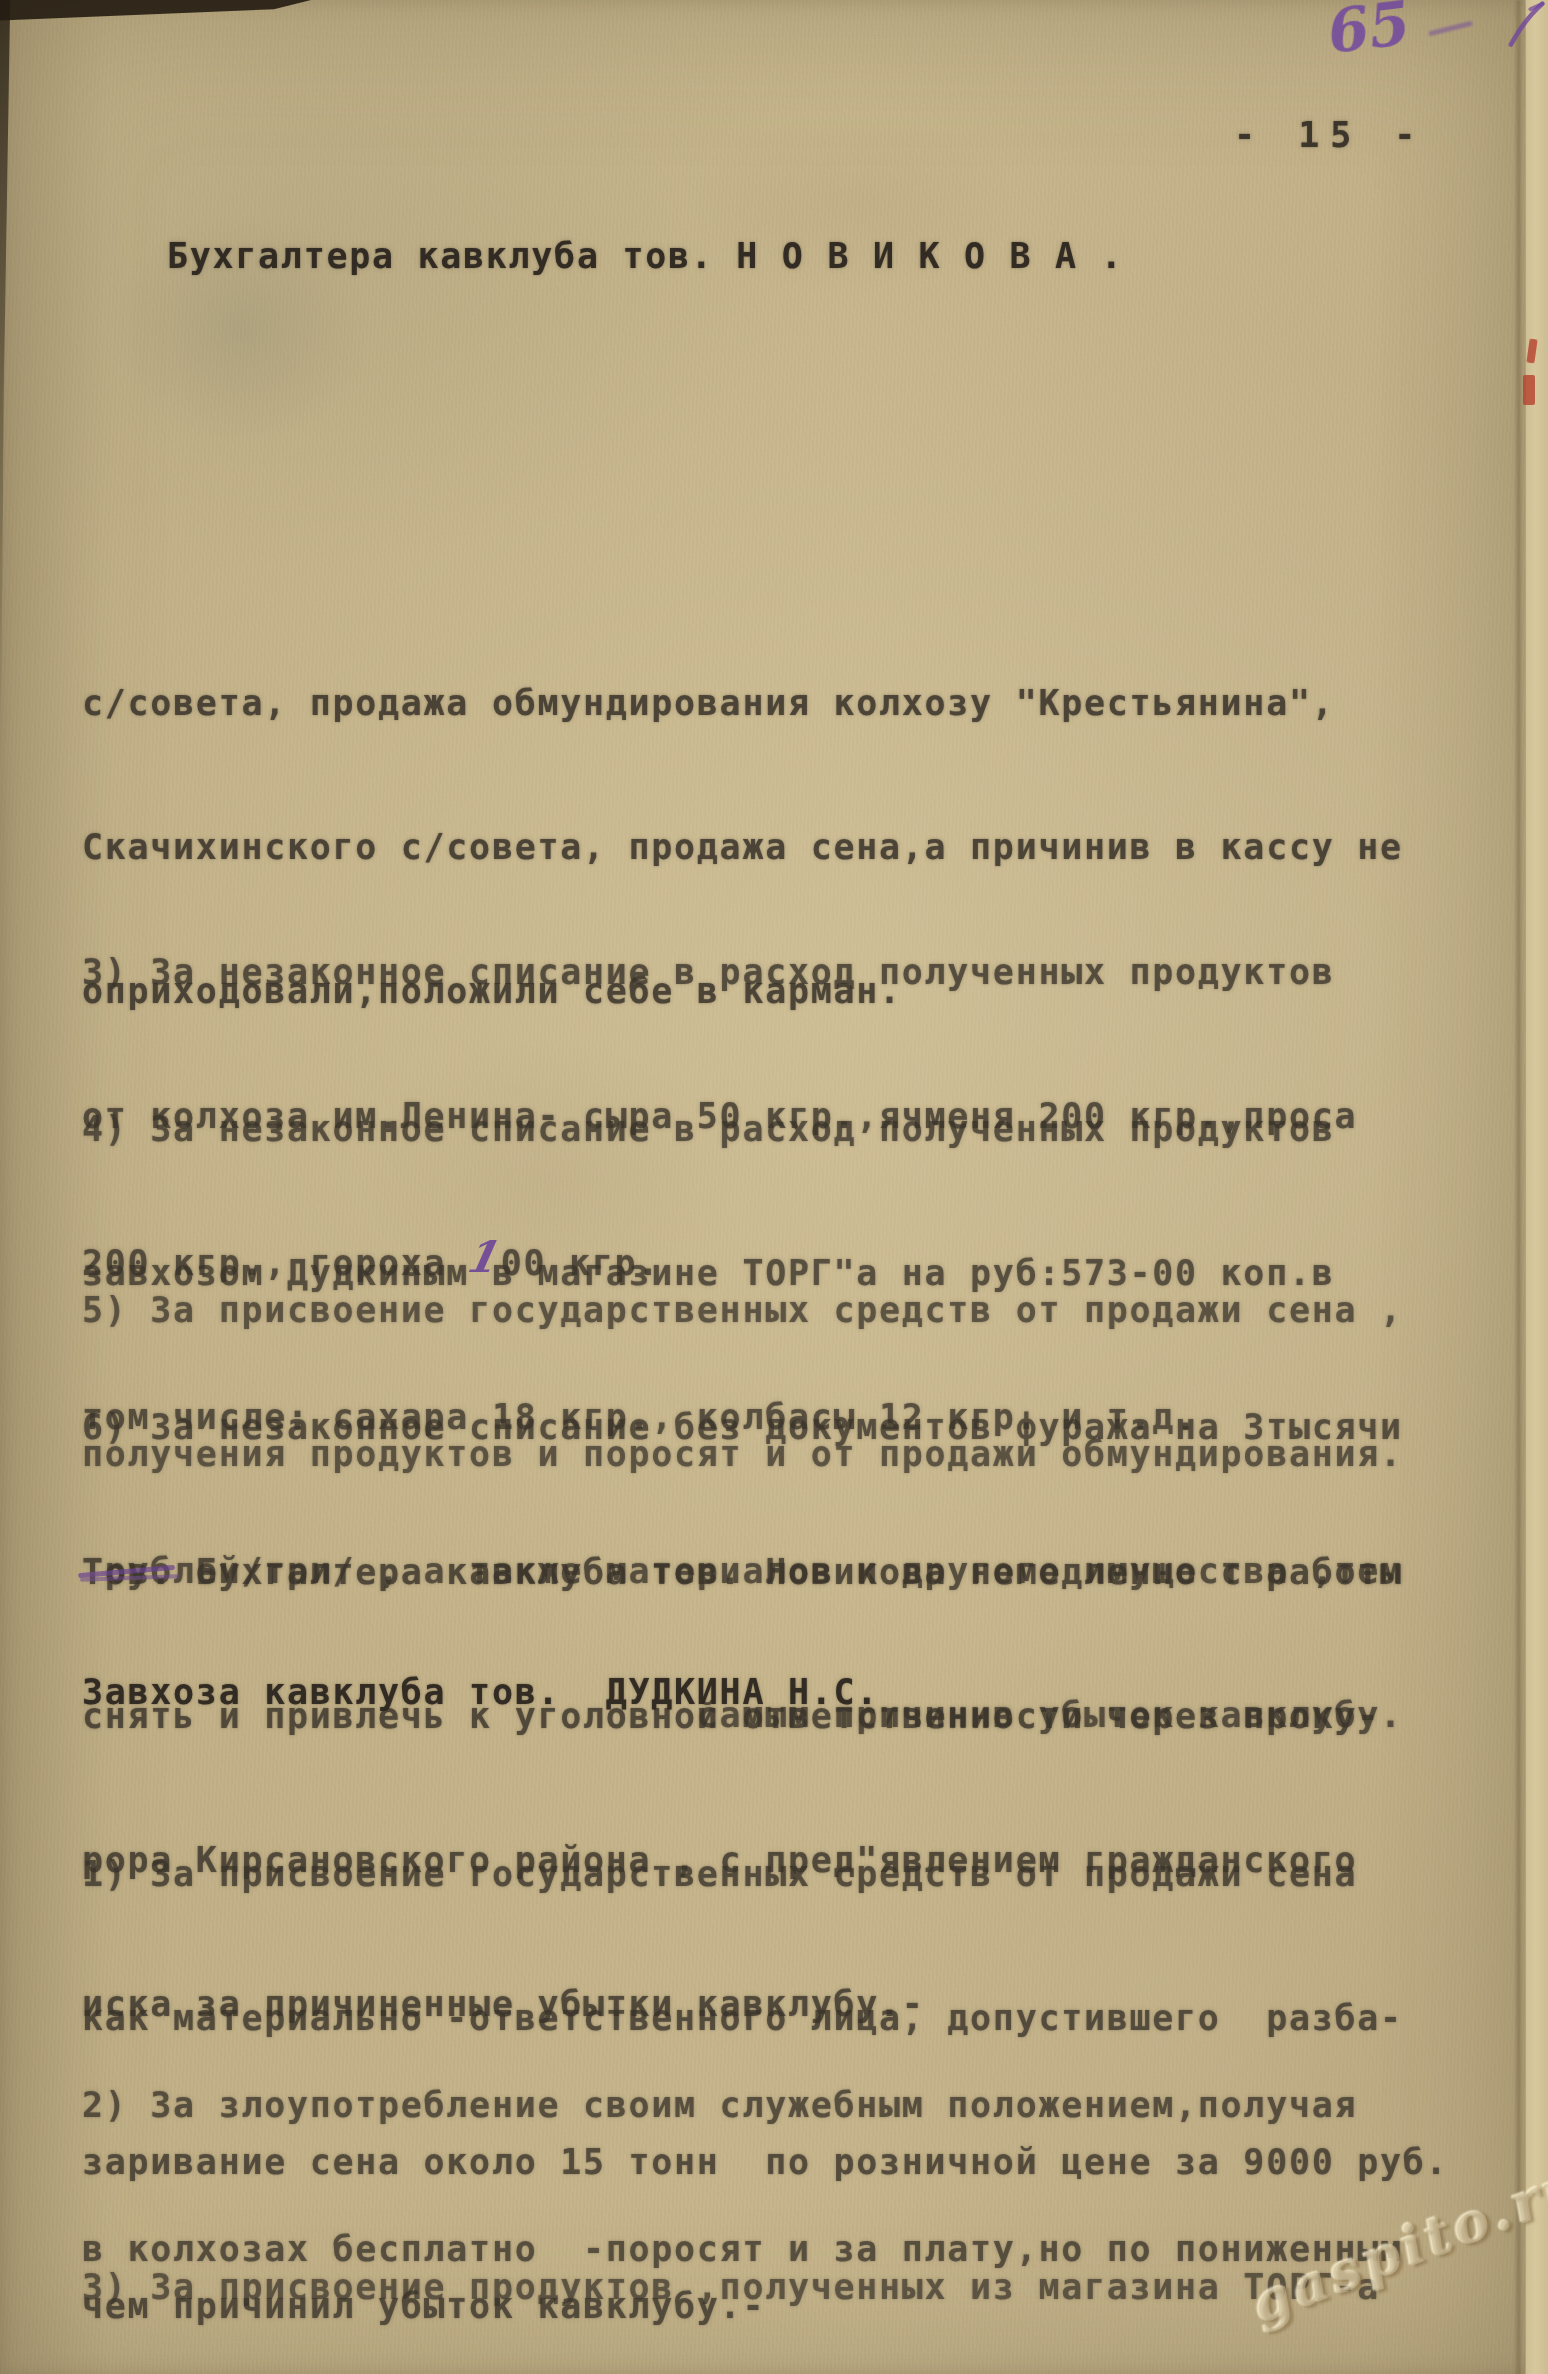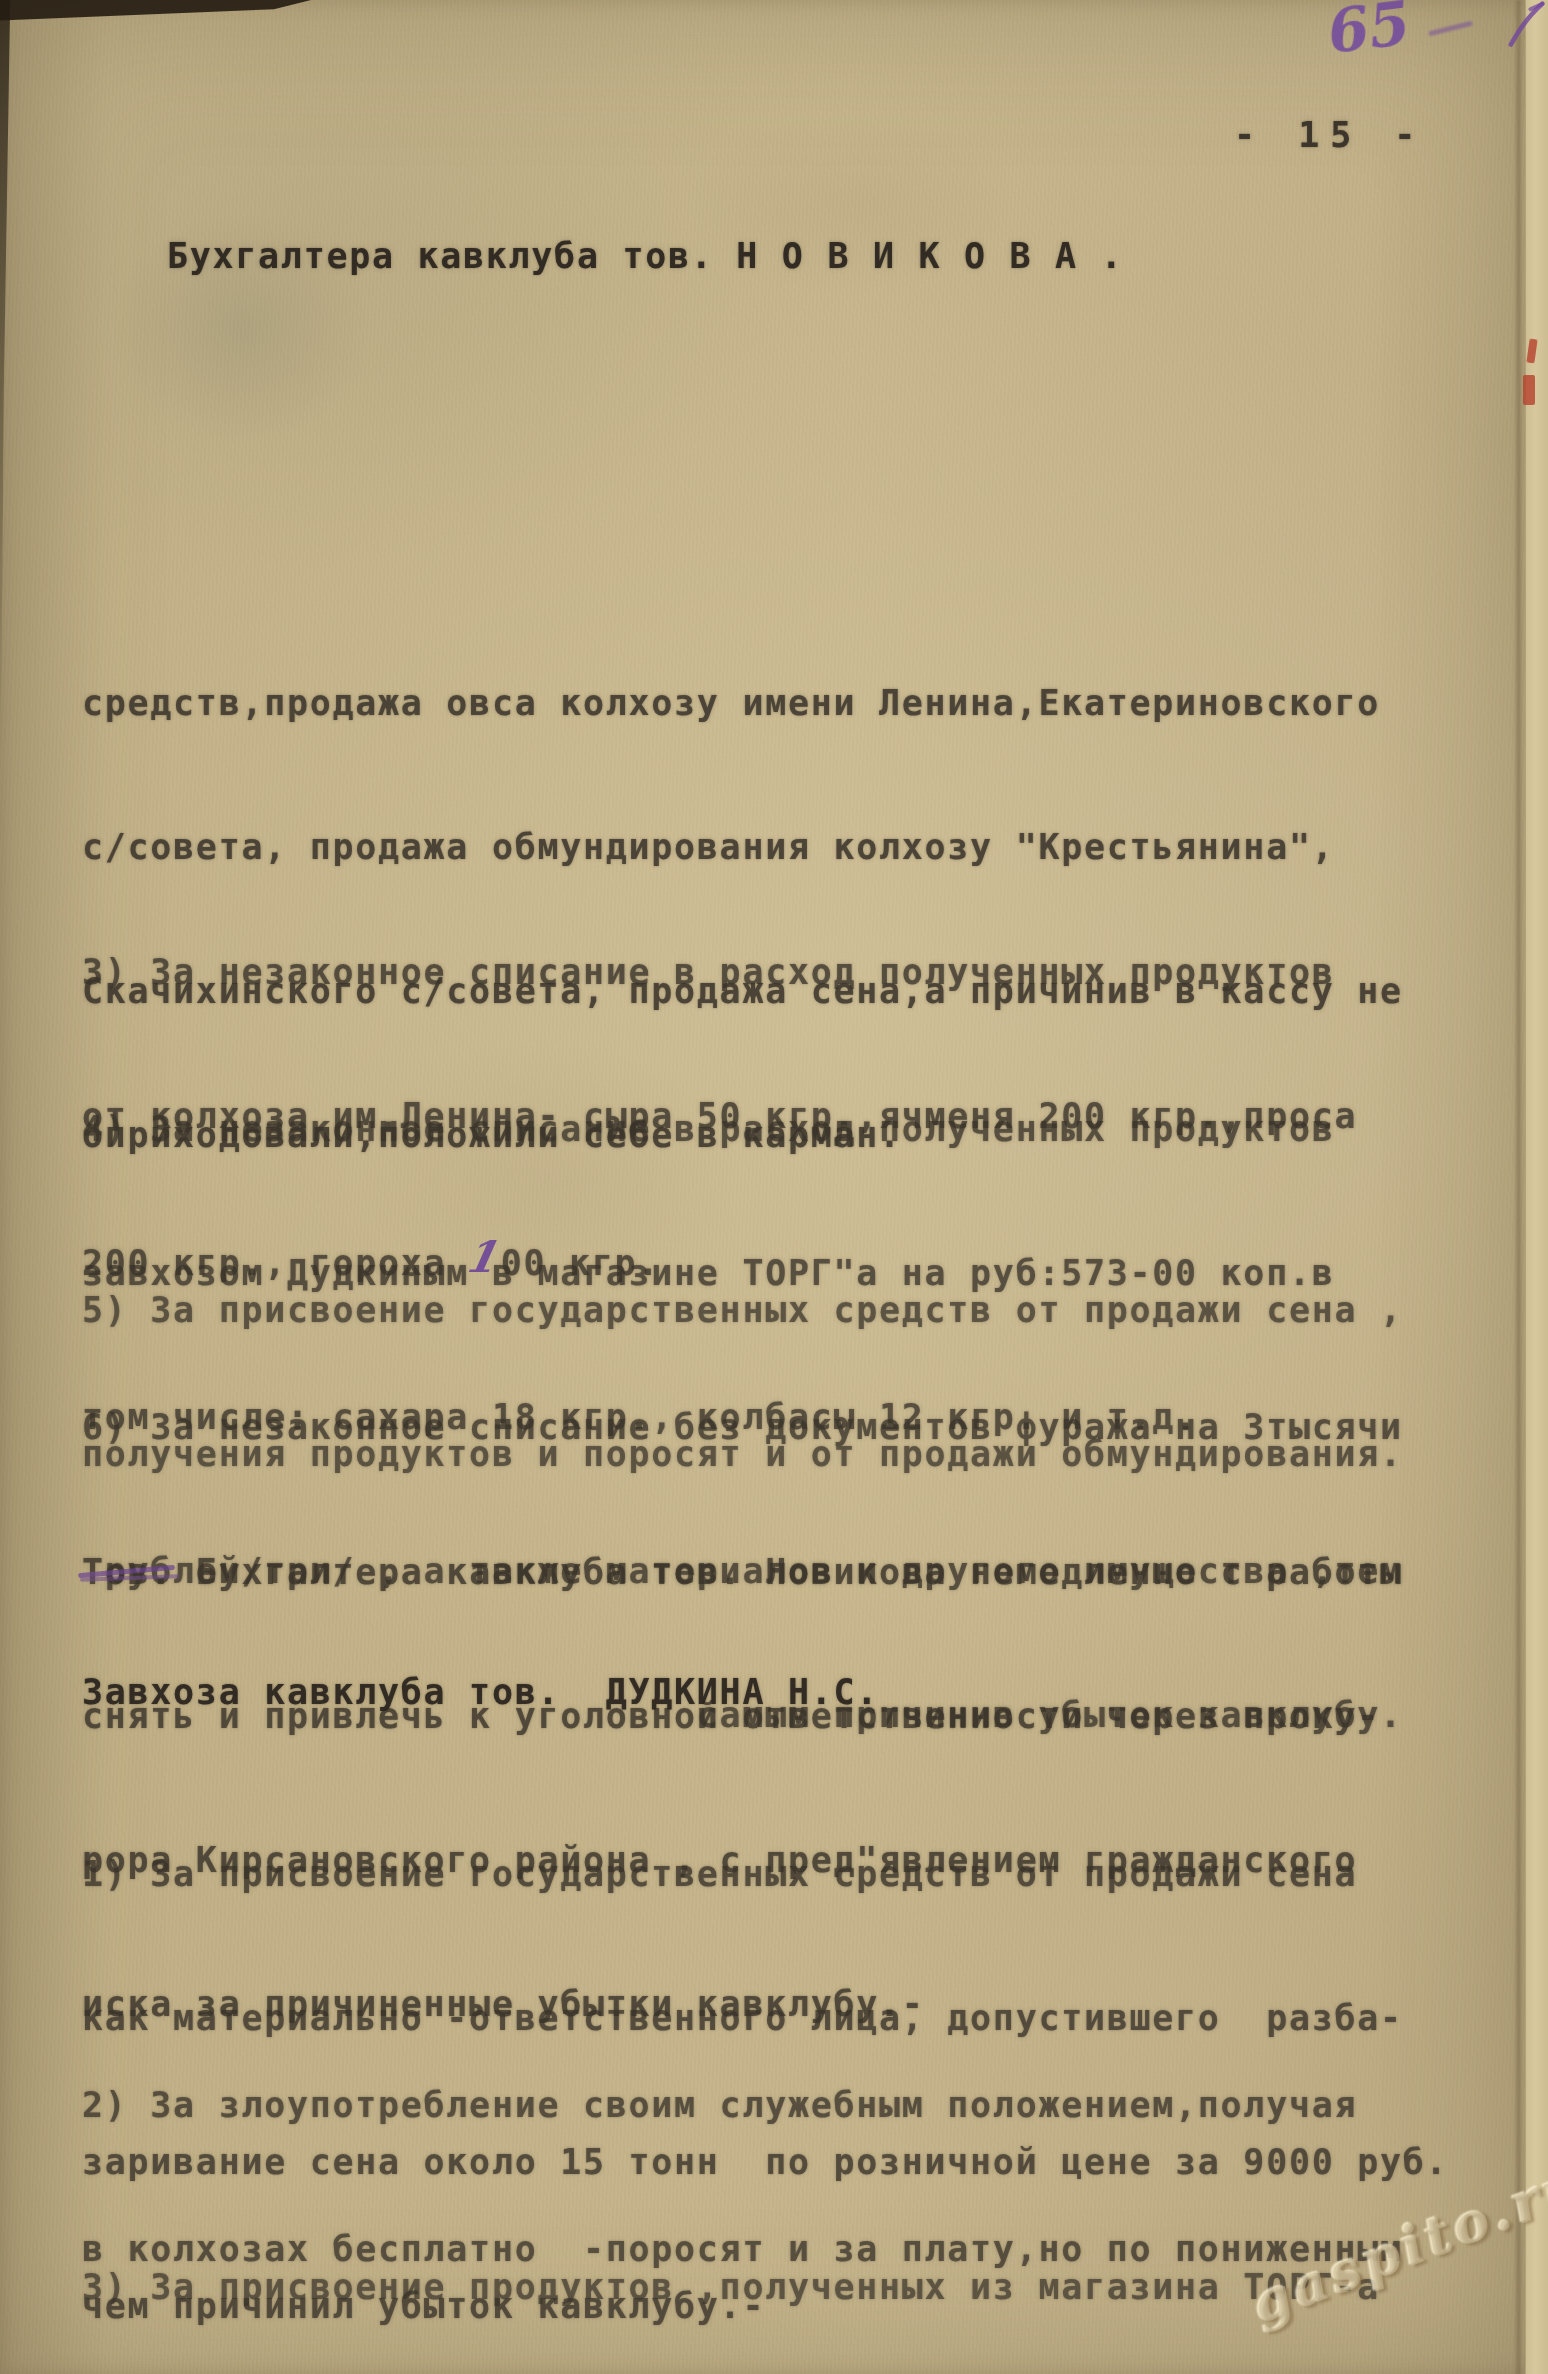--- a/index.html
+++ b/index.html
@@ -88,21 +88,20 @@
     <path d="M6 48 C16 30 26 16 40 4" stroke="rgba(112,70,158,.8)" stroke-width="5" fill="none" stroke-linecap="round"></path>
     <path d="M40 4 L27 10" stroke="rgba(112,70,158,.7)" stroke-width="4" fill="none" stroke-linecap="round"></path>
   </svg>
 
   <div class="tw page-number" style="left:1234px;top:111px;">- 15 -</div>
 
   <div class="tw heading" style="left:167px;top:232px;">Бухгалтера кавклуба тов. Н О В И К О В А .</div>
 
 
   <div class="tw" style="left:82px;top:583px;opacity:.95;">
-    <div class="line">средств,продажа овса колхозу имени Ленина,Екатериновского</div>
     <div class="line">с/совета, продажа обмундирования колхозу "Крестьянина",</div>
     <div class="line">Скачихинского с/совета, продажа сена,а причинив в кассу не</div>
     <div class="line">оприходовали,положили себе в карман.</div>
   </div>
 
   <div class="tw" style="left:82px;top:852px;opacity:.88;">
     <div class="line">3) За незаконное списание в расход полученных продуктов</div>
     <div class="line">от колхоза им.Ленина- сыра 50 кгр.,ячменя 200 кгр.,проса</div>
     <div class="line"><span>200 кгр., гороха </span><span class="ink-digit">1</span><span>00 кгр.</span></div>
   </div>

